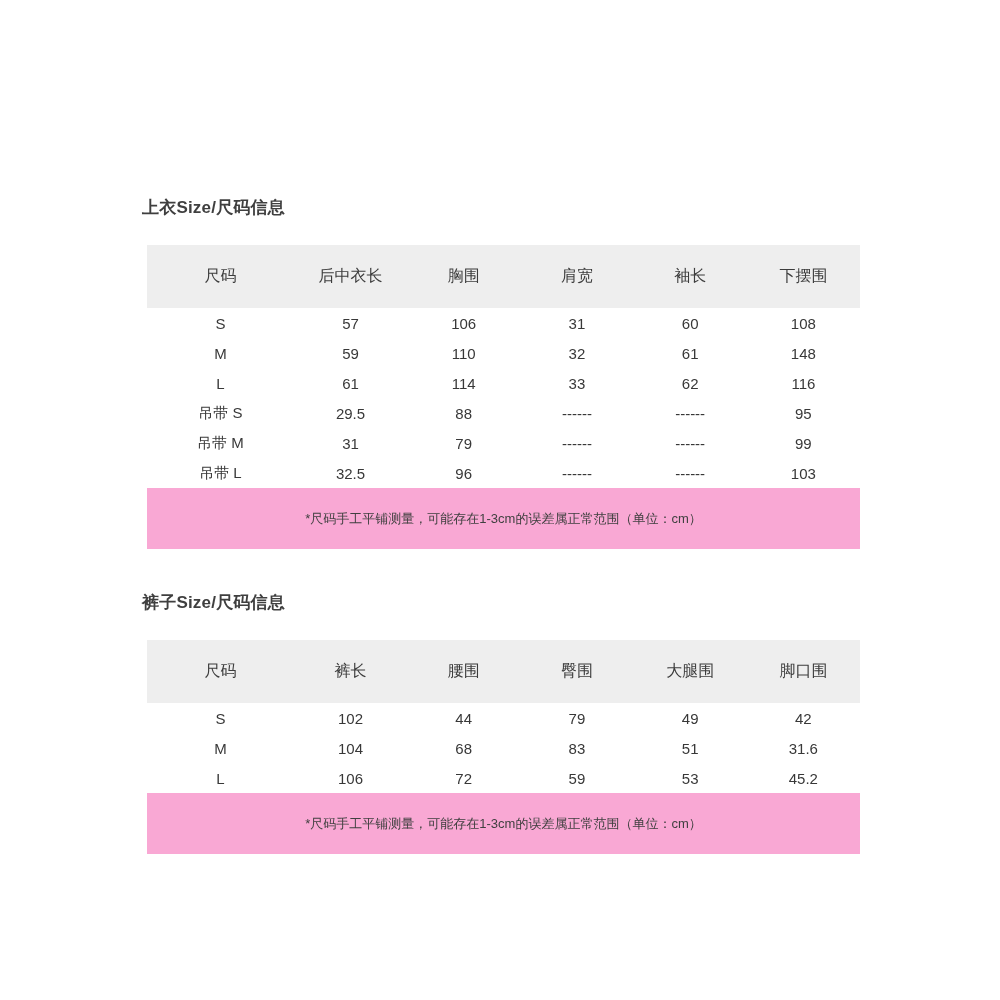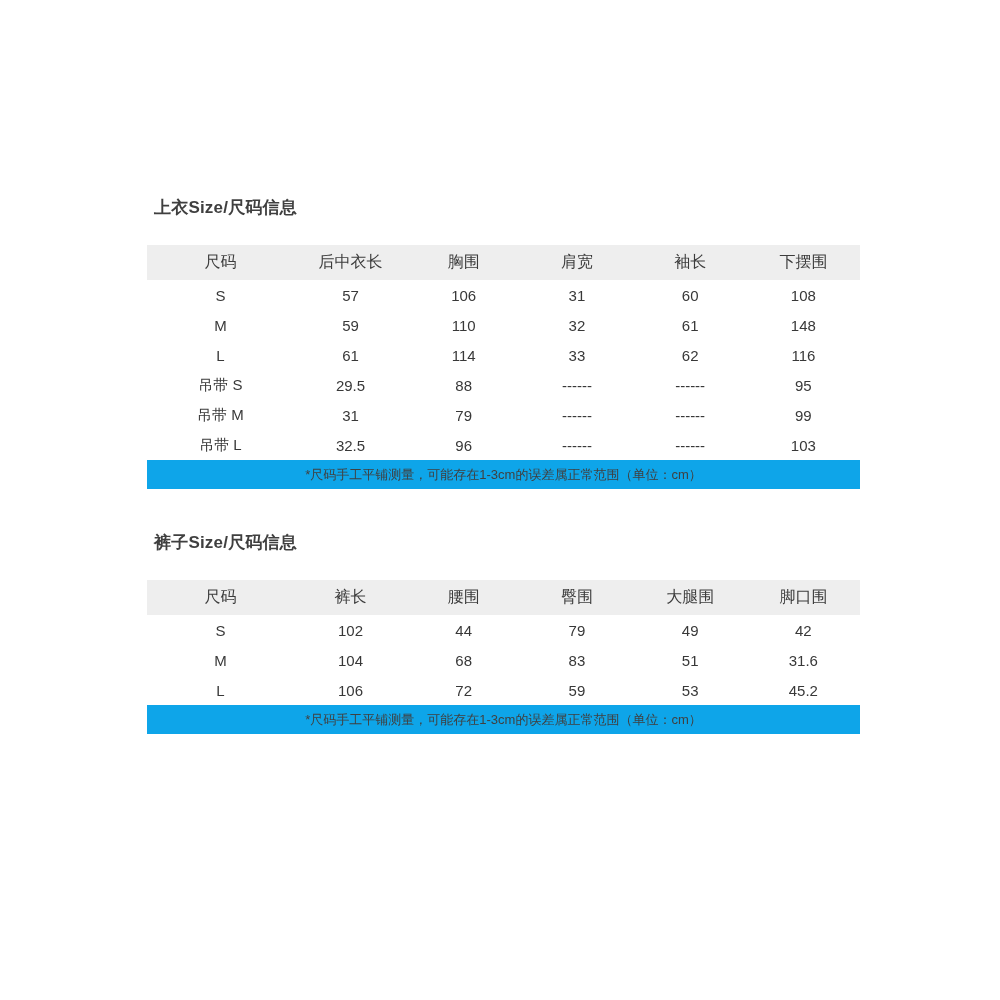--- a/index.html
+++ b/index.html
@@ -22,60 +22,60 @@
     position: absolute;
     left: 138px;
     top: 198px;
     width: 724px;
   }
   .size-section { margin: 0; }
   .section-title {
     font-size: 17px;
     line-height: 20px;
     color: #3f3f3f;
-    margin: 0 0 0 16px;
+    margin: 0 0 0 4px;
     letter-spacing: 0.2px;
   }
   .section-title .t-bold { font-weight: bold; }
   .size-table {
     border-collapse: collapse;
     table-layout: fixed;
     width: 713px;
     margin-left: 9px;
     margin-top: 27px;
   }
   .size-table col.c-first { width: 20.6%; }
   .size-table col.c-rest  { width: 15.88%; }
   .size-table thead th {
     background: #eeeeee;
     font-weight: normal;
     font-size: 16px;
     color: #3c3c3c;
     height: 31px;
     text-align: center;
     vertical-align: middle;
-    padding: 2px;
+    padding: 16px;
   }
   .size-table tbody td {
     font-size: 15px;
     color: #383838;
     height: 30px;
     text-align: center;
     vertical-align: middle;
     padding: 0;
     background: #ffffff;
   }
   .size-table tfoot td {
-    background: #0ea5e9;
+    background: #f9a8d4;
     height: 29px;
     text-align: center;
     vertical-align: middle;
     font-size: 13px;
     color: #404040;
-    padding: 0;
+    padding: 16px;
   }
   .section-gap { height: 44px; }
 </style>
 </head>
 <body>
 
 <div class="page">
   <div class="content" id="sections-root">
   <section class="size-section">
     <h2 class="section-title"><span class="t-prefix">上衣</span><span class="t-bold">Size/</span><span class="t-suffix">尺码信息</span></h2>

